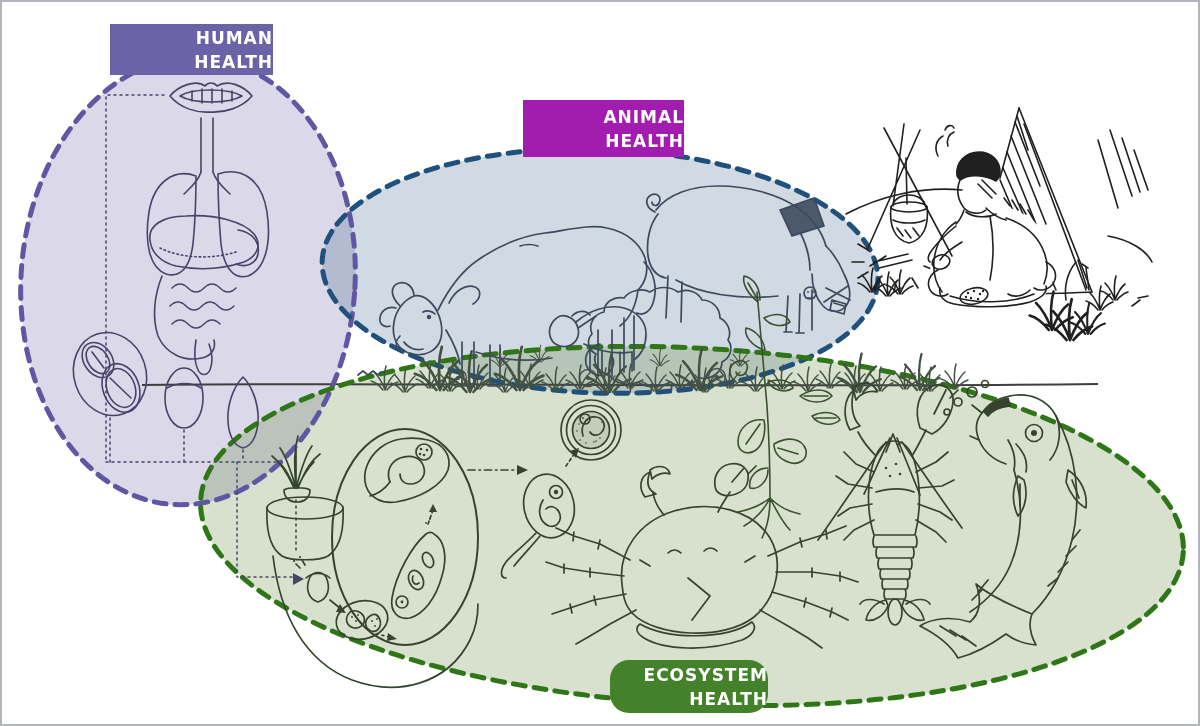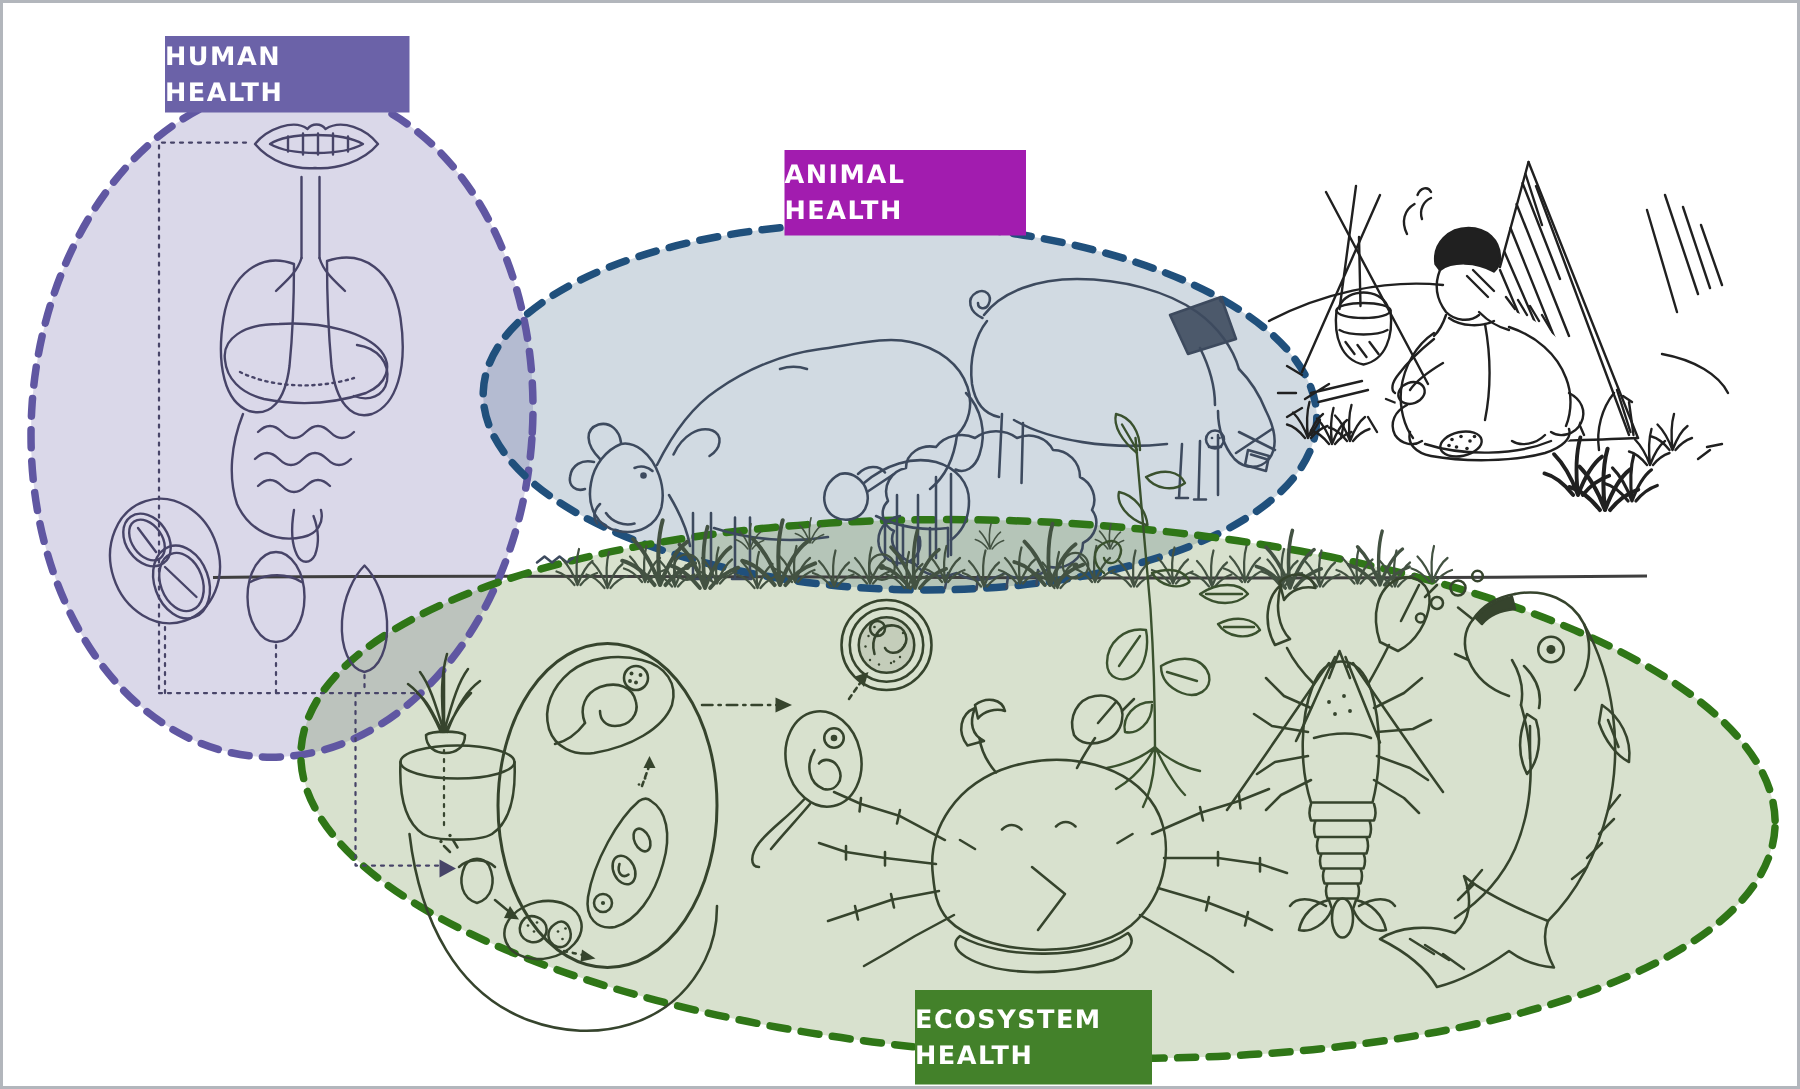--- a/index.html
+++ b/index.html
@@ -3,27 +3,27 @@
 <meta charset="utf-8">
 <style>
   html,body{margin:0;padding:0;background:#fff;}
   #canvas{
     position:relative;width:1200px;height:726px;background:#ffffff;
     border:2px solid #b2b6bc;box-sizing:border-box;overflow:hidden;
     font-family:"DejaVu Sans","Liberation Sans",sans-serif;
   }
   #art{position:absolute;left:0;top:0;}
   .vlabel{
-    position:absolute;display:flex;flex-direction:column;align-items:flex-start;justify-content:center;
+    position:absolute;display:flex;flex-direction:column;align-items:flex-end;justify-content:center;
     color:#fff;font-weight:bold;font-size:17px;line-height:24px;letter-spacing:1px;text-align:center;
     z-index:5;
   }
   #human-label{left:108px;top:22px;width:163px;height:51px;}
   #animal-label{left:521px;top:98px;width:161px;height:57px;}
-  #ecosystem-label{left:608px;top:658px;width:158px;height:63px;}
+  #ecosystem-label{left:608px;top:658px;width:158px;height:53px;border-radius:19px;}
 </style>
 </head>
 <body>
 
 <div id="canvas">
 
 <svg id="art" width="1196" height="722" viewBox="2 2 1196 722">
   <defs>
     <g id="tuft">
       <path d="M0 0 C-3 -8 -6 -13 -10 -17 M0 0 C-1 -9 -1 -17 1 -24 M0 0 C3 -8 6 -13 10 -16 M-2 0 C-6 -5 -10 -8 -14 -9 M2 0 C6 -5 10 -7 13 -8" fill="none"></path>

